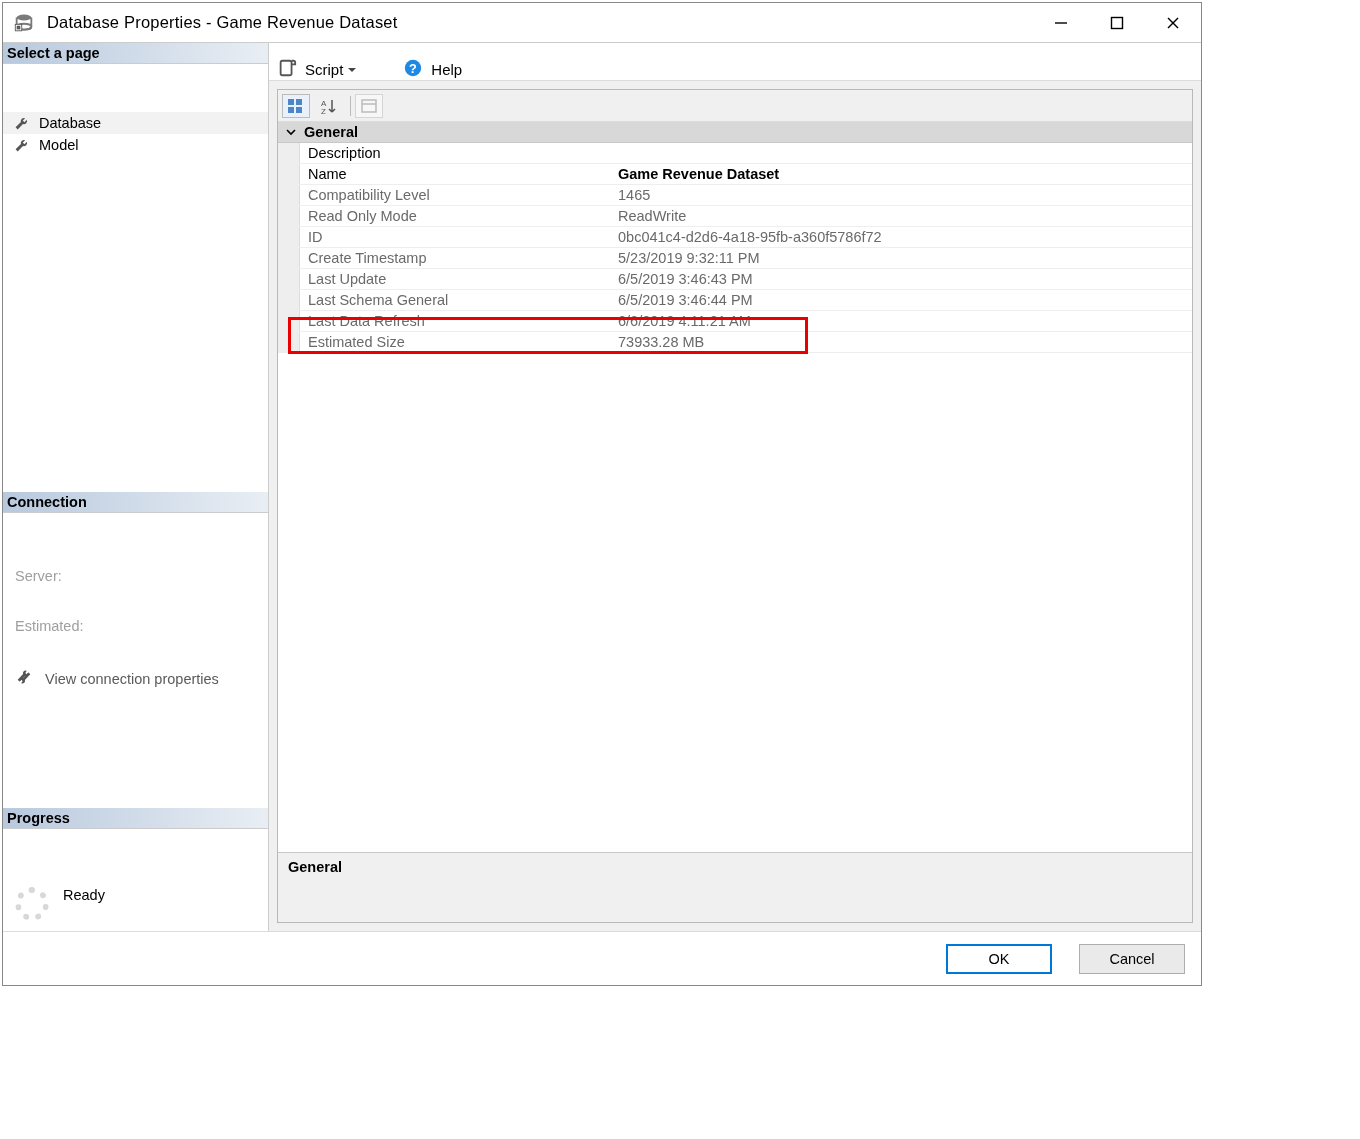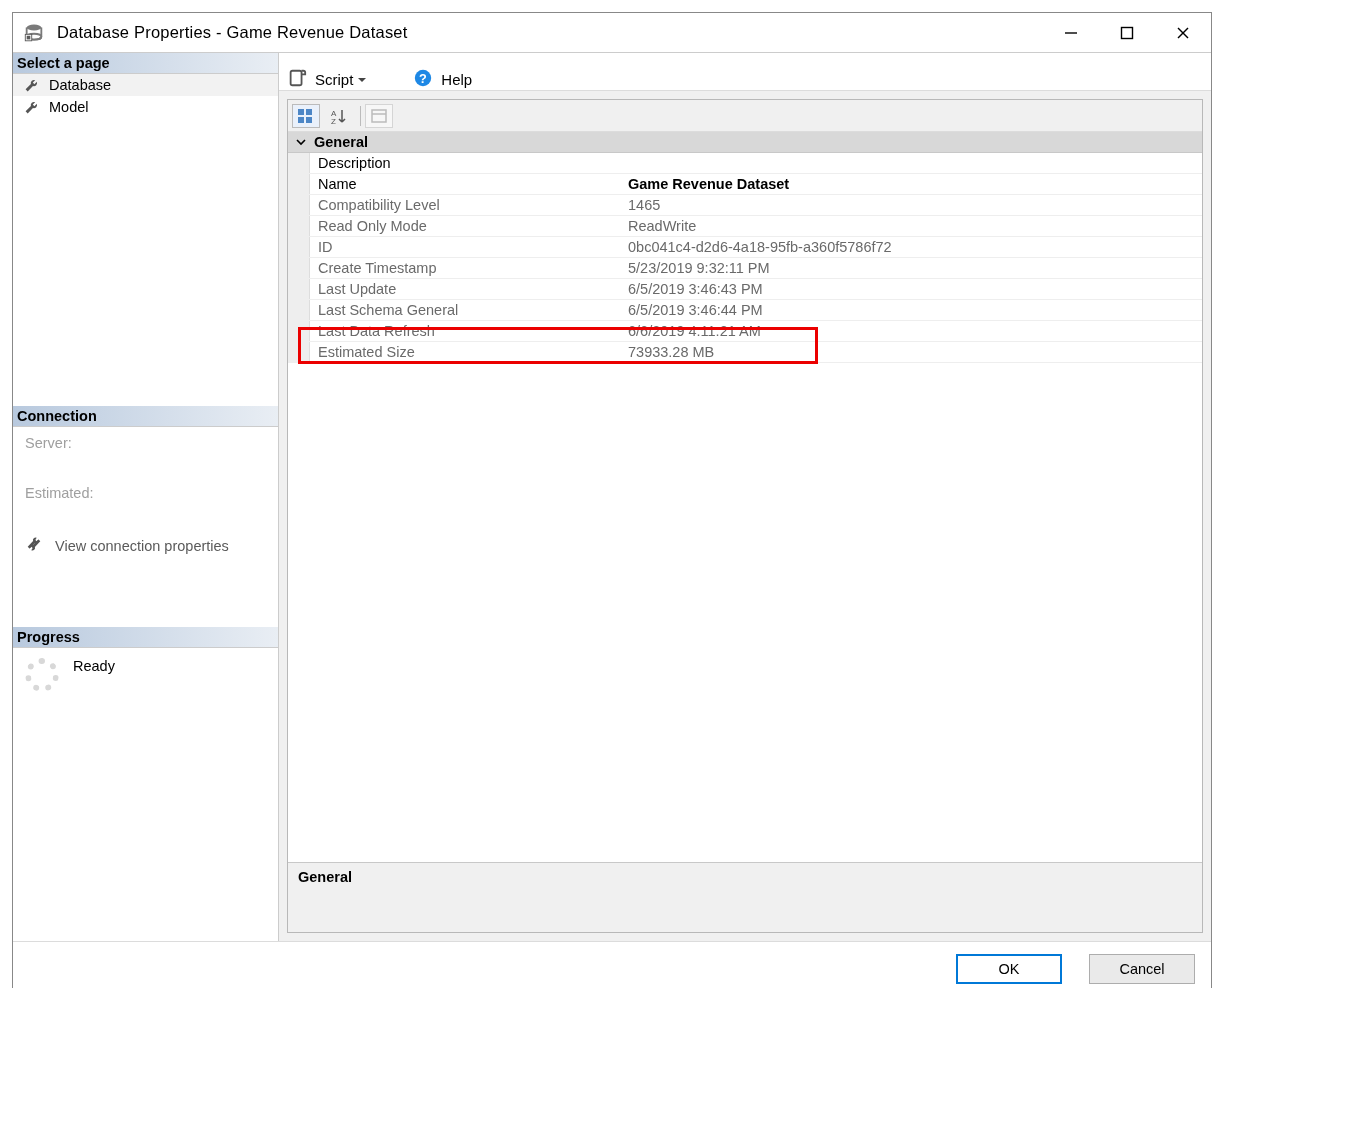--- a/index.html
+++ b/index.html
@@ -4,37 +4,38 @@
 <style>
   * { box-sizing: border-box; }
   html, body { margin:0; padding:0; font-family: "Segoe UI", Tahoma, sans-serif; font-size:14.5px; color:#000; }
   body { background:#fff; }
   .window {
     width:1200px; height:984px;
     border:1.2px solid #888;
     position:relative; background:#fff; display:flex; flex-direction:column;
     margin:0;
   }
-  .outer-wrap { padding:12px; background:#fff; width:1204px; height:988px;}
+  .outer-wrap { padding:2px; background:#fff; width:1204px; height:988px;}
   
   .titlebar {
     height:40px; display:flex; align-items:center; background:#fff;
     border-bottom:1px solid #ccc;
   }
   .titlebar .app-icon { width:26px; height:26px; margin-left:8px; margin-right:10px; display:flex; align-items:center; justify-content:center;}
   .titlebar .title { font-size:16.5px; letter-spacing:0.2px; }
   .win-controls { margin-left:auto; display:flex; }
   .win-btn { width:56px; height:40px; display:flex; align-items:center; justify-content:center; }
   .win-btn svg { width:14px; height:14px; }
   
   .body-area { flex:1; display:flex; min-height:0; }
   .sidebar {
     width:266px; border-right:1px solid #ccc;
     display:flex; flex-direction:column;
     background:#fff;
+    justify-content:space-between;
   }
   .sidebar .section-head {
     background: linear-gradient(to right, #b8c9de 0%, #e9eef4 100%);
     font-weight:bold; color:#000; padding:2px 4px;
     border-bottom:1px solid #ccc;
     font-size:14.5px;
   }
   .sidebar .page-list { flex:0 0 auto; height: 332px;}
   .sidebar .page-item { display:flex; align-items:center; padding:2px 6px 2px 10px; }
   .sidebar .page-item.selected { background:#f2f2f2; }

